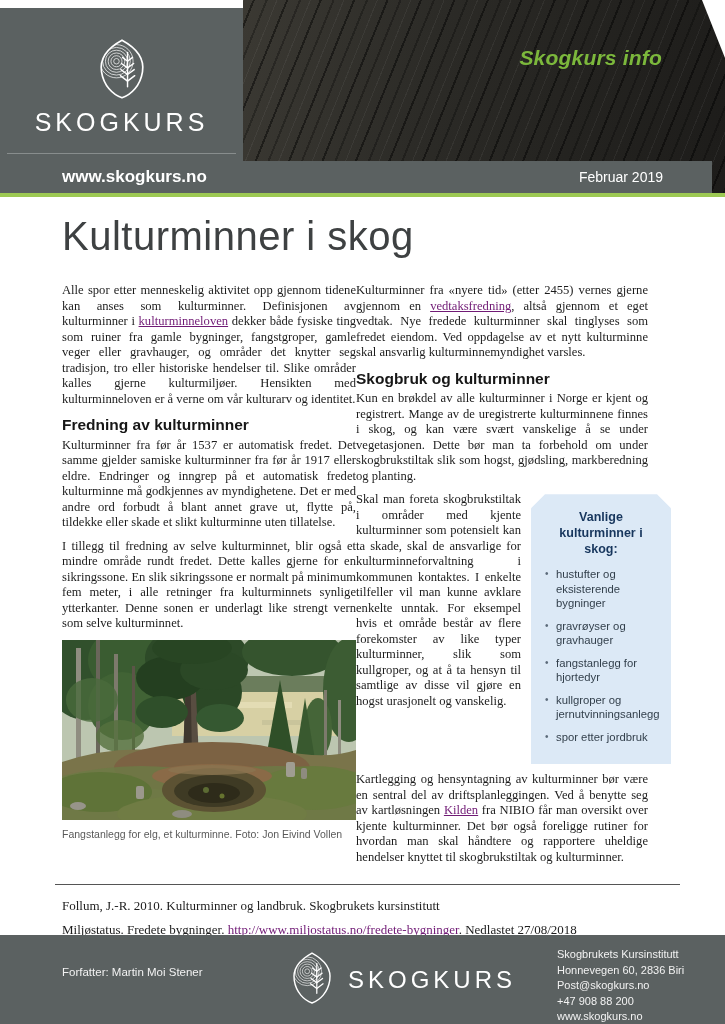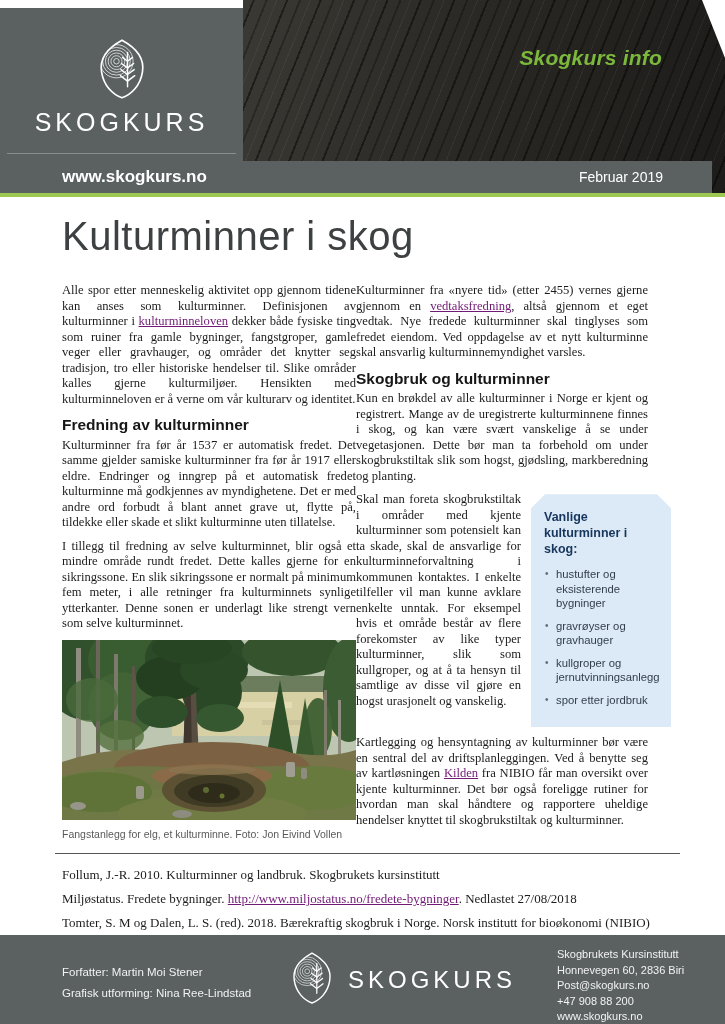--- a/index.html
+++ b/index.html
@@ -85,21 +85,21 @@
   }
 
   
   .infobox {
     float:right; width:140px; margin:2px -23px 8px 10px;
     background:#dce9f6; padding:15px 13px 12px 13px;
     clip-path:polygon(14px 0, calc(100% - 14px) 0, 100% 14px, 100% 100%, 0 100%, 0 14px);
     font-family:"Liberation Sans", sans-serif; text-align:left;
   }
   .infobox h3 {
-    font-size:12.5px; font-weight:bold; color:#17365d; text-align:left;
+    font-size:12.5px; font-weight:bold; color:#17365d; text-align:center;
     line-height:16px; margin-bottom:10px;
   }
   .infobox ul { list-style:none; }
   .infobox li {
     position:relative; padding-left:12px; margin-bottom:8px;
     font-size:11.3px; line-height:14.5px; color:#323f4b;
   }
   .infobox li::before {
     content:"•"; position:absolute; left:1px; top:0; color:#5c6b7a; font-size:10px;
   }
@@ -257,20 +257,21 @@
       <p><span>Kulturminner fra «nyere tid» (etter 2455) vernes gjerne gjennom en </span><a class="lnk">vedtaksfredning</a><span>, altså gjennom et eget vedtak. Nye fredede kulturminner skal tinglyses som fredet eiendom. Ved oppdagelse av et nytt kulturminne skal ansvarlig kulturminnemyndighet varsles.</span></p>
 
       <h2>Skogbruk og kulturminner</h2>
       <p>Kun en brøkdel av alle kulturminner i Norge er kjent og registrert. Mange av de uregistrerte kulturminnene finnes i skog, og kan være svært vanskelige å se under vegetasjonen. Dette bør man ta forbehold om under skogbrukstiltak slik som hogst, gjødsling, markberedning og planting.</p>
 
       <aside class="infobox">
         <h3>Vanlige kulturminner i skog:</h3>
         <ul>
           <li><span>hustufter og eksisterende bygninger</span></li>
           <li><span>gravrøyser og gravhauger</span></li>
+          <li><span>fangstanlegg for hjortedyr</span></li>
           <li><span>kullgroper og jernutvinningsanlegg</span></li>
           <li><span>spor etter jordbruk</span></li>
         </ul>
       </aside>
 
       <p>Skal man foreta skogbrukstiltak i områder med kjente kulturminner som potensielt kan ta skade, skal de ansvarlige for kulturminneforvaltning i kommunen kontaktes. I enkelte tilfeller vil man kunne avklare enkelte unntak. For eksempel hvis et område består av flere forekomster av like typer kulturminner, slik som kullgroper, og at å ta hensyn til samtlige av disse vil gjøre en hogst urasjonelt og vanskelig.</p>
 
       <p class="clear-after-box"><span>Kartlegging og hensyntagning av kulturminner bør være en sentral del av driftsplanleggingen. Ved å benytte seg av kartløsningen </span><a class="lnk">Kilden</a><span> fra NIBIO får man oversikt over kjente kulturminner. Det bør også foreligge rutiner for hvordan man skal håndtere og rapportere uheldige hendelser knyttet til skogbrukstiltak og kulturminner.</span></p>
     </div>
   </div>
@@ -278,21 +279,20 @@
   <hr class="rule">
   <section class="kilder">
     <p>Follum, J.-R. 2010. Kulturminner og landbruk. Skogbrukets kursinstitutt</p>
     <p><span>Miljøstatus. Fredete bygninger. </span><a class="lnk">http://www.miljostatus.no/fredete-bygninger</a><span>. Nedlastet 27/08/2018</span></p>
     <p>Tomter, S. M og Dalen, L. S. (red). 2018. Bærekraftig skogbruk i Norge. Norsk institutt for bioøkonomi (NIBIO)</p>
   </section>
 
   <footer class="ftr">
     <div class="ftr-credits">
       <div>Forfatter: Martin Moi Stener</div>
-      <div>Grafisk utforming: Nina Ree-Lindstad</div>
     </div>
     <div class="ftr-brand">
       <span class="logo-icon">
         <svg width="48" height="54" viewBox="0 0 100 112">
           <defs>
               <clipPath id="pick2">
                 <path d="M50 4 C74 17 91 36 87 61 C83 86 67 102 50 108 C33 102 17 86 13 61 C9 36 26 17 50 4 Z"></path>
               </clipPath>
             </defs>
           <path d="M50 4 C74 17 91 36 87 61 C83 86 67 102 50 108 C33 102 17 86 13 61 C9 36 26 17 50 4 Z" fill="none" stroke="#ffffff" stroke-width="3"></path>

